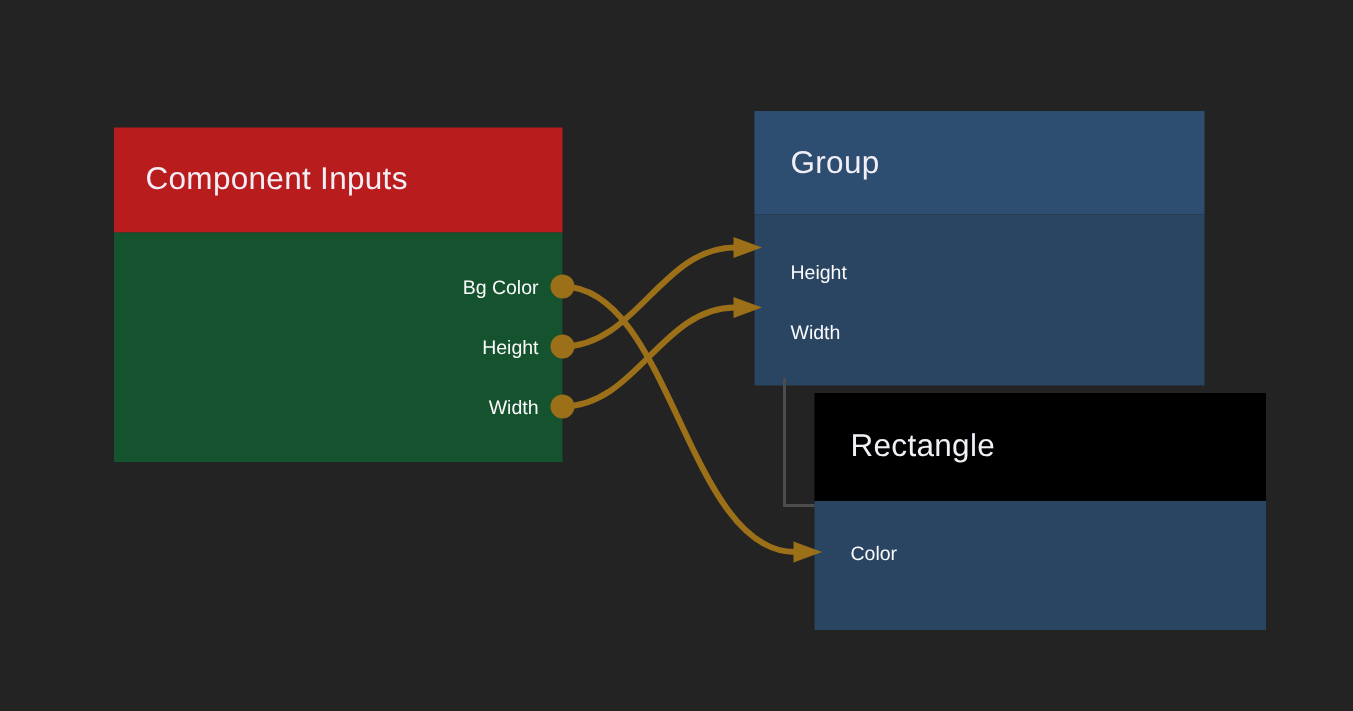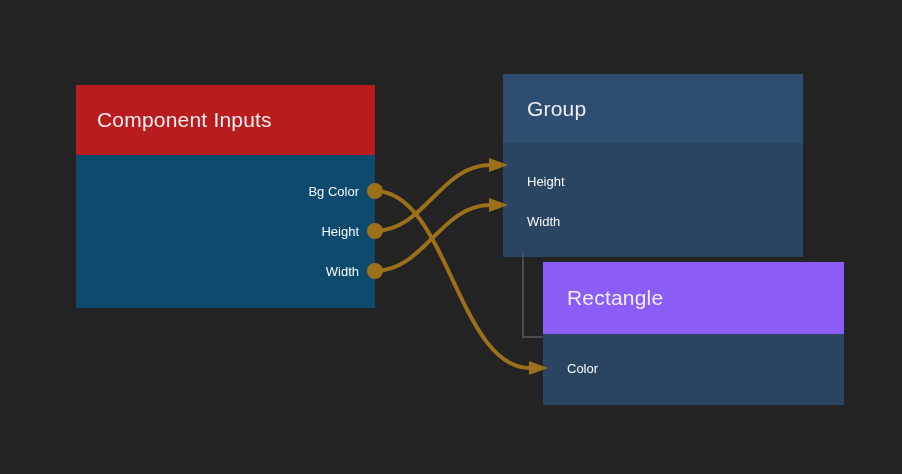--- a/index.html
+++ b/index.html
@@ -42,41 +42,41 @@
   .node-component-inputs .node-body   { height: 153px; padding-top: 16px; }
 
   
   .node-group { left: 503px; top: 58px; width: 300px; height: 183px; margin-top: 16px; }
   .node-group .node-header { height: 69px; padding-left: 24px; }
   .node-group .node-body   { height: 114px; padding-top: 18px; }
 
   
   .node-rectangle { left: 543px; top: 262px; width: 301px; height: 142px; }
   .node-rectangle .node-header { height: 72px; padding-left: 24px; }
-  .node-rectangle .node-body   { height: 71px; padding-top: 14px; }
+  .node-rectangle .node-body   { height: 86px; padding-top: 14px; }
 
   svg.wires {
     position: absolute;
     left: 0; top: 0;
     width: 902px; height: 474px;
     z-index: 2;
     pointer-events: none;
   }
   svg.wires [data-interactable="true"] { pointer-events: auto; }
 </style>
 </head>
 <body>
 
 <div class="canvas" data-interactable="true" style="background: rgb(35, 35, 35);">
 
   <div class="node node-component-inputs" data-interactable="true">
     <div class="node-header" data-interactable="true" style="background-color: #b91c1c;">
       <span data-interactable="false">Component Inputs</span>
     </div>
-    <div class="node-body outputs" data-interactable="false" style="background-color: #0c4a6e;">
+    <div class="node-body outputs" data-interactable="false" style="background-color: #14532d;">
       <div class="port-row" data-interactable="true">
         <span data-interactable="false">Bg Color</span>
       </div>
       <div class="port-row" data-interactable="true">
         <span data-interactable="false">Height</span>
       </div>
       <div class="port-row" data-interactable="true">
         <span data-interactable="false">Width</span>
       </div>
     </div>
@@ -90,21 +90,21 @@
       <div class="port-row" data-interactable="true">
         <span data-interactable="false">Height</span>
       </div>
       <div class="port-row" data-interactable="true">
         <span data-interactable="false">Width</span>
       </div>
     </div>
   </div>
 
   <div class="node node-rectangle" data-interactable="true">
-    <div class="node-header" data-interactable="true" style="background-color: #8b5cf6;">
+    <div class="node-header" data-interactable="true" style="background-color: #000000;">
       <span data-interactable="false">Rectangle</span>
     </div>
     <div class="node-body inputs" data-interactable="false" style="background-color: rgb(41, 69, 97);">
       <div class="port-row" data-interactable="true">
         <span data-interactable="false">Color</span>
       </div>
     </div>
   </div>
 
   <svg class="wires" viewBox="0 0 902 474" data-interactable="false">

